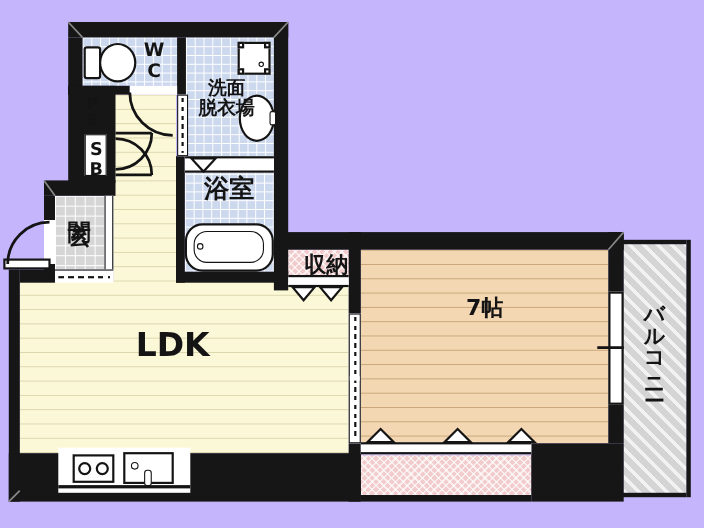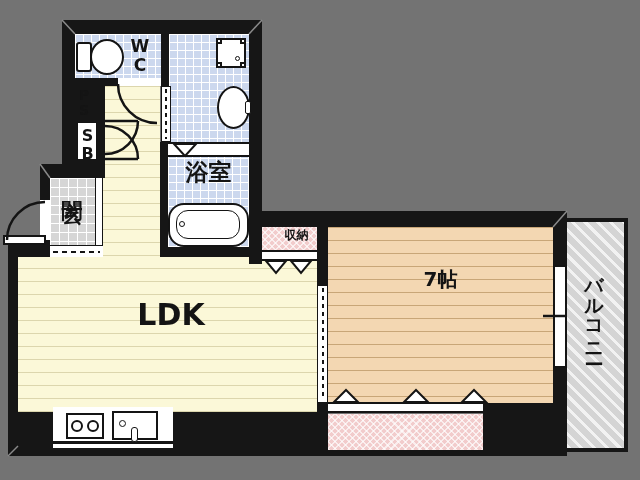--- a/index.html
+++ b/index.html
@@ -1,18 +1,18 @@
 <!DOCTYPE html>
 <html><head>
 <meta charset="utf-8">
 <style>
   * { box-sizing: border-box; margin: 0; padding: 0; }
   html,body { background:#fff; }
   #plan {
-    position: relative; width: 640px; height: 480px; background:#737373;
+    position: relative; width: 640px; height: 480px; background:#c4b5fd;
     font-family: "DejaVu Sans", sans-serif; overflow: hidden;
   }
   .abs { position: absolute; }
   .wall { position: absolute; background:#161616; }
   .tile-blue {
     position:absolute; background-color:#ccd8ee;
     background-image: linear-gradient(#ffffff 1px, transparent 1px),
                       linear-gradient(90deg, #ffffff 1px, transparent 1px);
     background-size: 8px 8px;
   }
@@ -160,28 +160,32 @@
     <polygon class="tri" points="462,402 486,402 474,390"></polygon>
     <line x1="543" y1="316" x2="567" y2="316" stroke="#141414" stroke-width="2.5"></line>
     <line class="miter" x1="75" y1="34" x2="62" y2="20"></line>
     <line class="miter" x1="249" y1="34" x2="262" y2="20"></line>
     <line class="miter" x1="50" y1="178" x2="40" y2="164"></line>
     <line class="miter" x1="18" y1="446" x2="8" y2="456"></line>
     <line class="miter" x1="553" y1="227" x2="567" y2="211"></line>
   </svg>
 
   <div class="label stack" style="left:129px;top:37px;width:22px;font-size:17px">WC</div>
+  <div class="label" style="left:166px;top:71px;width:80px;font-size:17px">
+    <div>洗面</div>
+    <div>脱衣場</div>
+  </div>
   <div class="label" style="left:168px;top:160px;width:81px;font-size:23px">浴室</div>
   <div class="label vtext" style="left:60px;top:185px;font-size:21px">玄関</div>
   <div class="label stack" style="left:75px;top:88px;width:18px;font-size:14px">PS</div>
   <div class="abs" style="left:77px;top:122px;width:20px;height:38px;background:#fff;border:1.5px solid #141414">
     <div class="label stack" style="left:3px;top:4px;width:13px;font-size:16px">SB</div>
   </div>
-  <div class="label" style="left:262px;top:229px;width:69px;font-size:12px">収納</div>
-  <div class="label" style="left:32px;top:298px;width:278px">
+  <div class="label" style="left:262px;top:229px;width:69px;font-size:20px">収納</div>
+  <div class="label" style="left:18px;top:298px;width:278px">
     <div style="font-size:30px">LDK</div>
   </div>
   <div class="label" style="left:328px;top:268px;width:225px">
     <div style="font-size:20px">7帖</div>
   </div>
   <div class="label vtext" style="left:584px;top:263px;font-size:19px;letter-spacing:1px">バルコニー</div>
 
 </div>
 
 </body></html>

